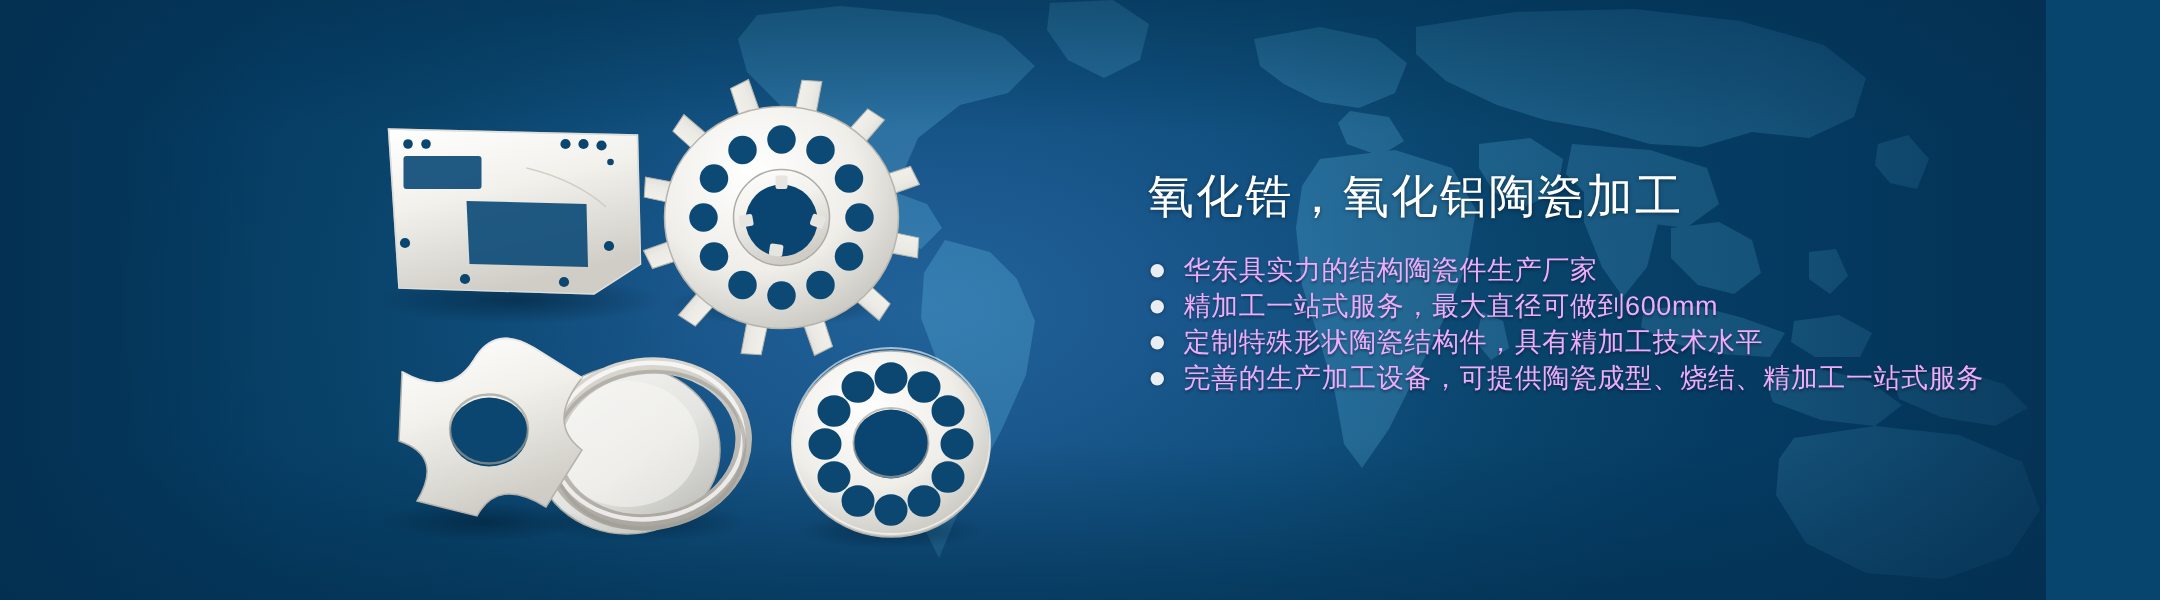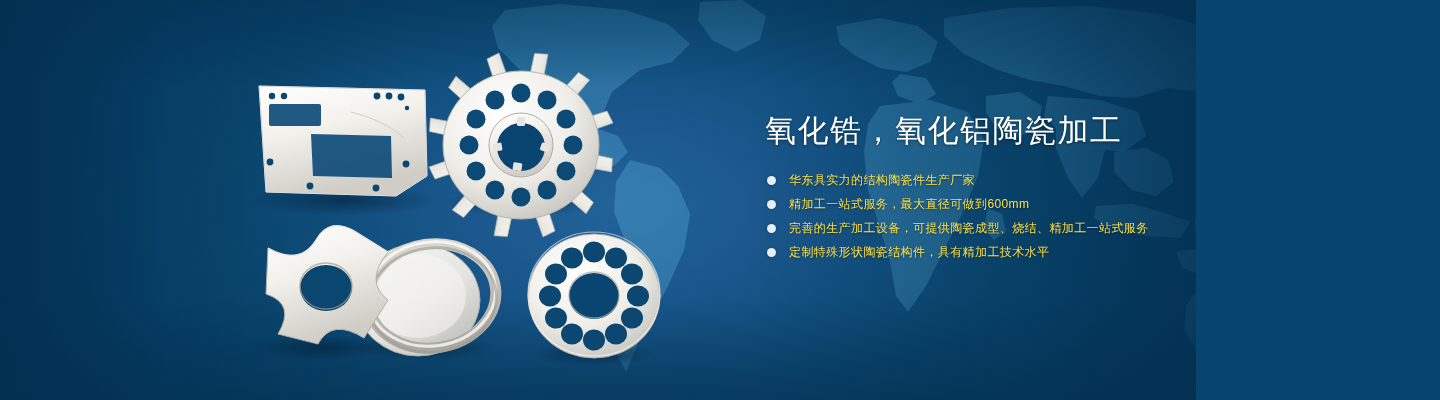--- a/index.html
+++ b/index.html
@@ -3,21 +3,21 @@
 <meta charset="utf-8">
 <title>Ceramic Banner</title>
 <style>
   html,body{margin:0;padding:0;}
   body{
     width:1440px;height:400px;overflow:hidden;
     font-family:"Liberation Sans","DejaVu Sans",sans-serif;
     background:#07446e;
   }
   .banner{
-    position:relative;width:1196px;height:400px;overflow:hidden;
+    position:relative;width:1364px;height:400px;overflow:hidden;
     background:#07446e;
   }
   
   .bg-base{
     position:absolute;inset:0;
     background:#064169;
   }
   .bg-glow{
     position:absolute;inset:0;
     background:radial-gradient(ellipse 560px 330px at 620px 205px,
@@ -58,23 +58,23 @@
     text-shadow:0 1px 3px rgba(0,0,0,.45);
   }
   .bullets{
     position:absolute;left:0;top:172px;width:620px;
     list-style:none;margin:0;padding:0;
   }
   .bullet{
     position:relative;
     padding-left:24px;
     margin-bottom:8px;
-    font-size:12px;
+    font-size:18px;
     line-height:16px;
-    color:#fde047;
+    color:#f0abfc;
     letter-spacing:.4px;
     white-space:nowrap;
     text-shadow:0 1px 2px rgba(0,0,0,.40);
   }
   .bullet:last-child{margin-bottom:0;}
   .dot{
     position:absolute;left:2px;top:4px;
     width:9px;height:9px;border-radius:50%;
     background:#e9eef3;
     box-shadow:0 0 3px rgba(0,0,0,.35);
@@ -318,22 +318,22 @@
       <li class="bullet">
         <span class="dot"></span>
         <span>华东具实力的结构陶瓷件生产厂家</span>
       </li>
       <li class="bullet">
         <span class="dot"></span>
         <span>精加工一站式服务，最大直径可做到600mm</span>
       </li>
       <li class="bullet">
         <span class="dot"></span>
-        <span>完善的生产加工设备，可提供陶瓷成型、烧结、精加工一站式服务</span>
+        <span>定制特殊形状陶瓷结构件，具有精加工技术水平</span>
       </li>
       <li class="bullet">
         <span class="dot"></span>
-        <span>定制特殊形状陶瓷结构件，具有精加工技术水平</span>
+        <span>完善的生产加工设备，可提供陶瓷成型、烧结、精加工一站式服务</span>
       </li>
     </ul>
   </div>
 
 </div>
 
 </body></html>

